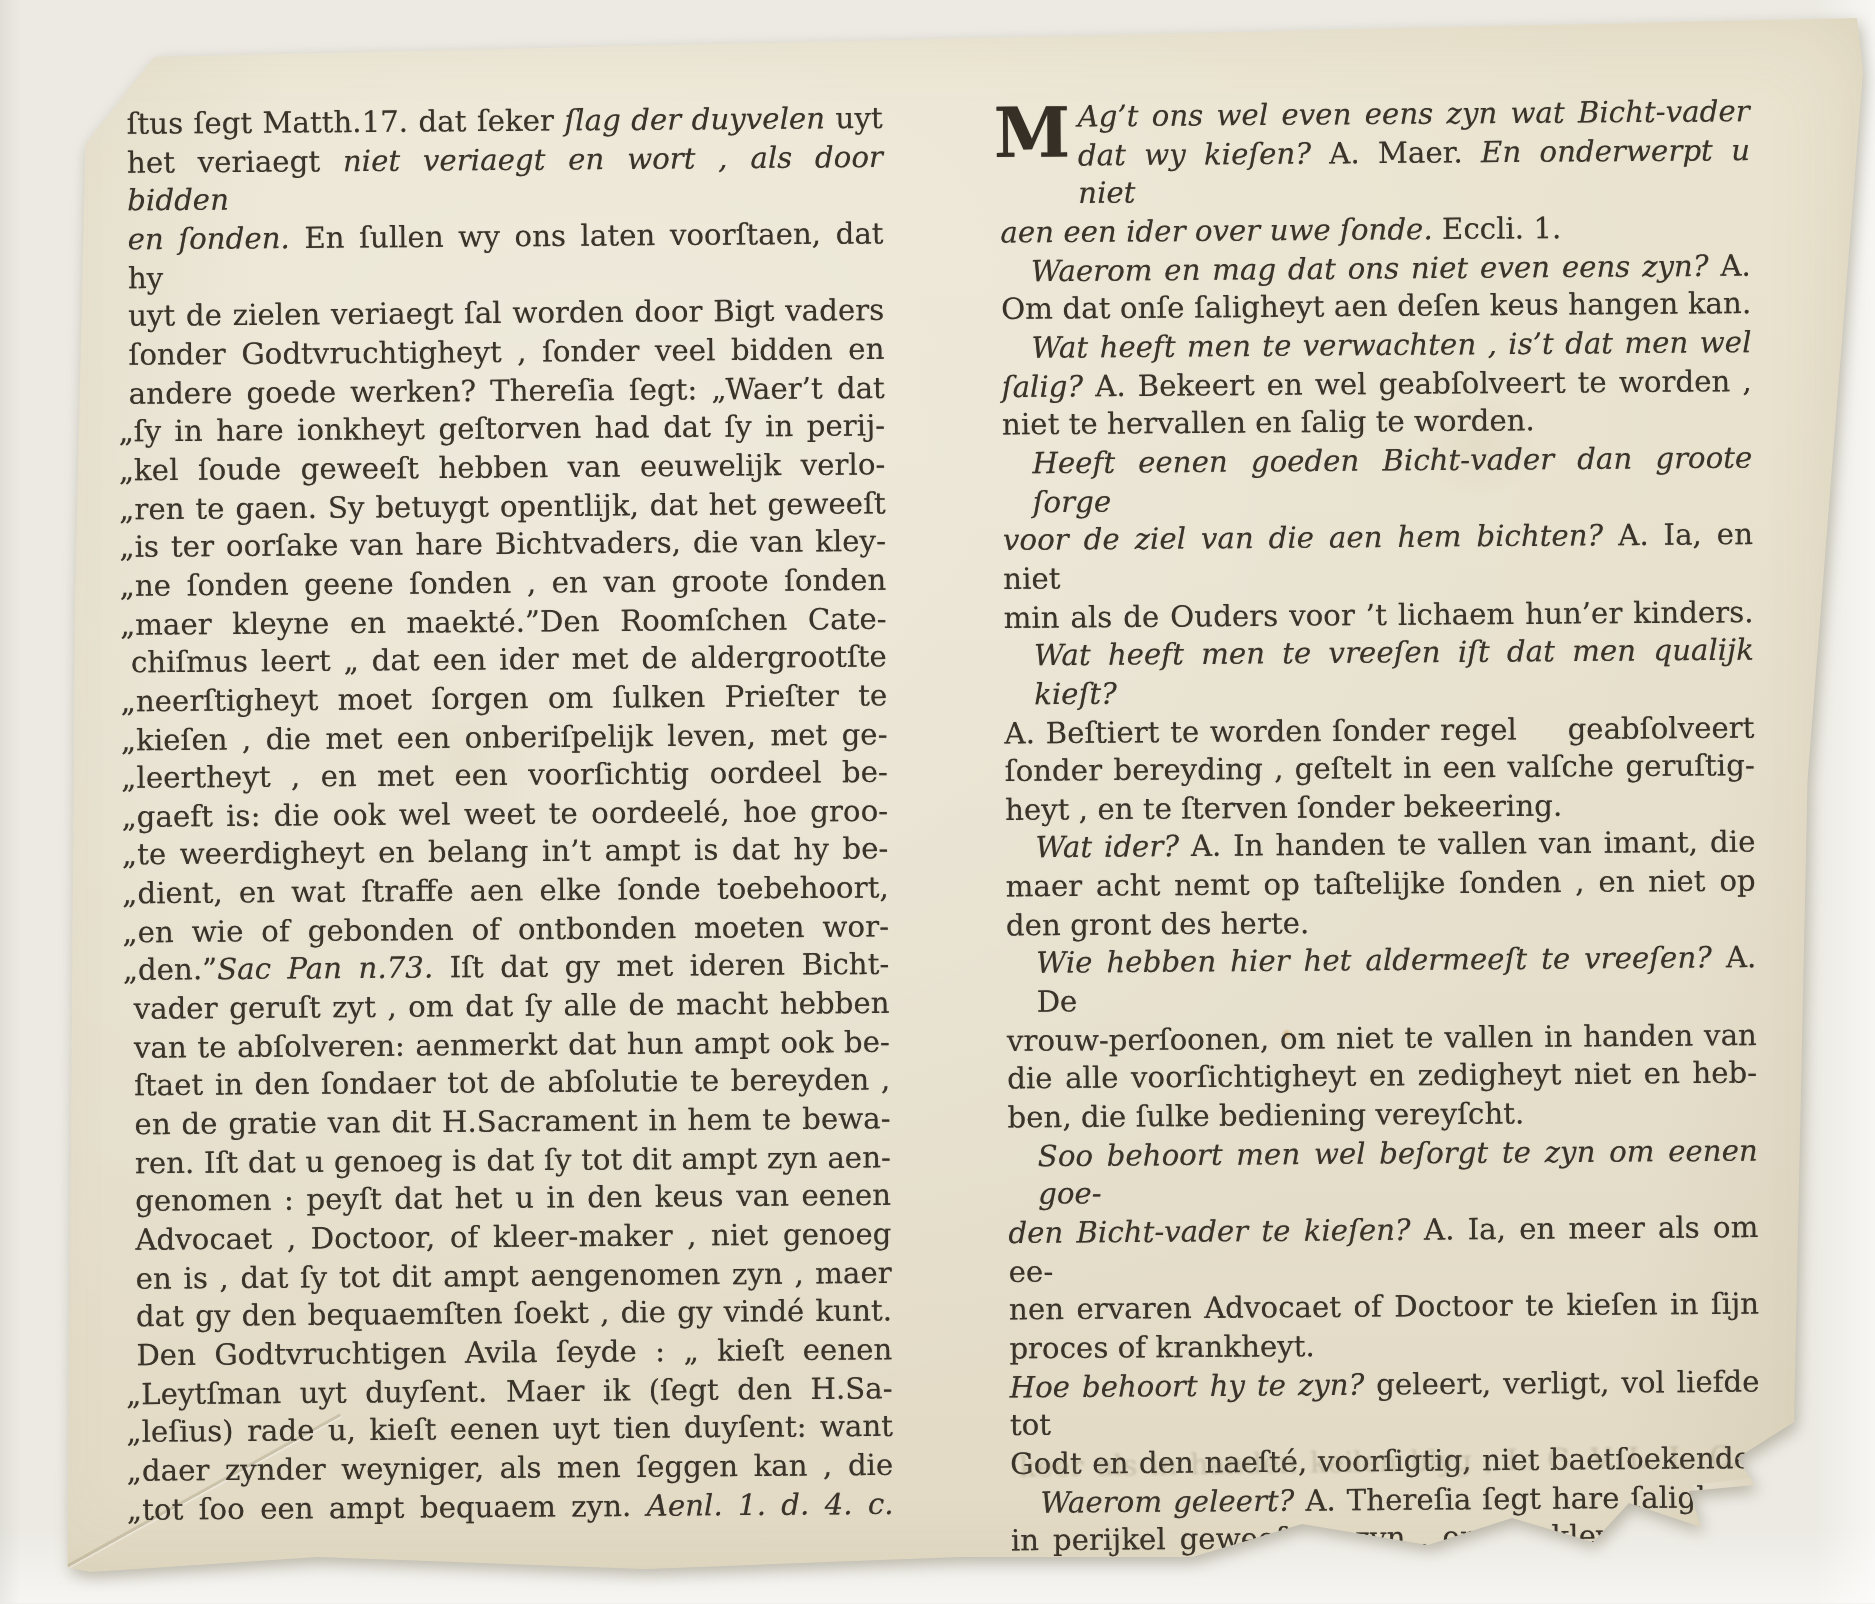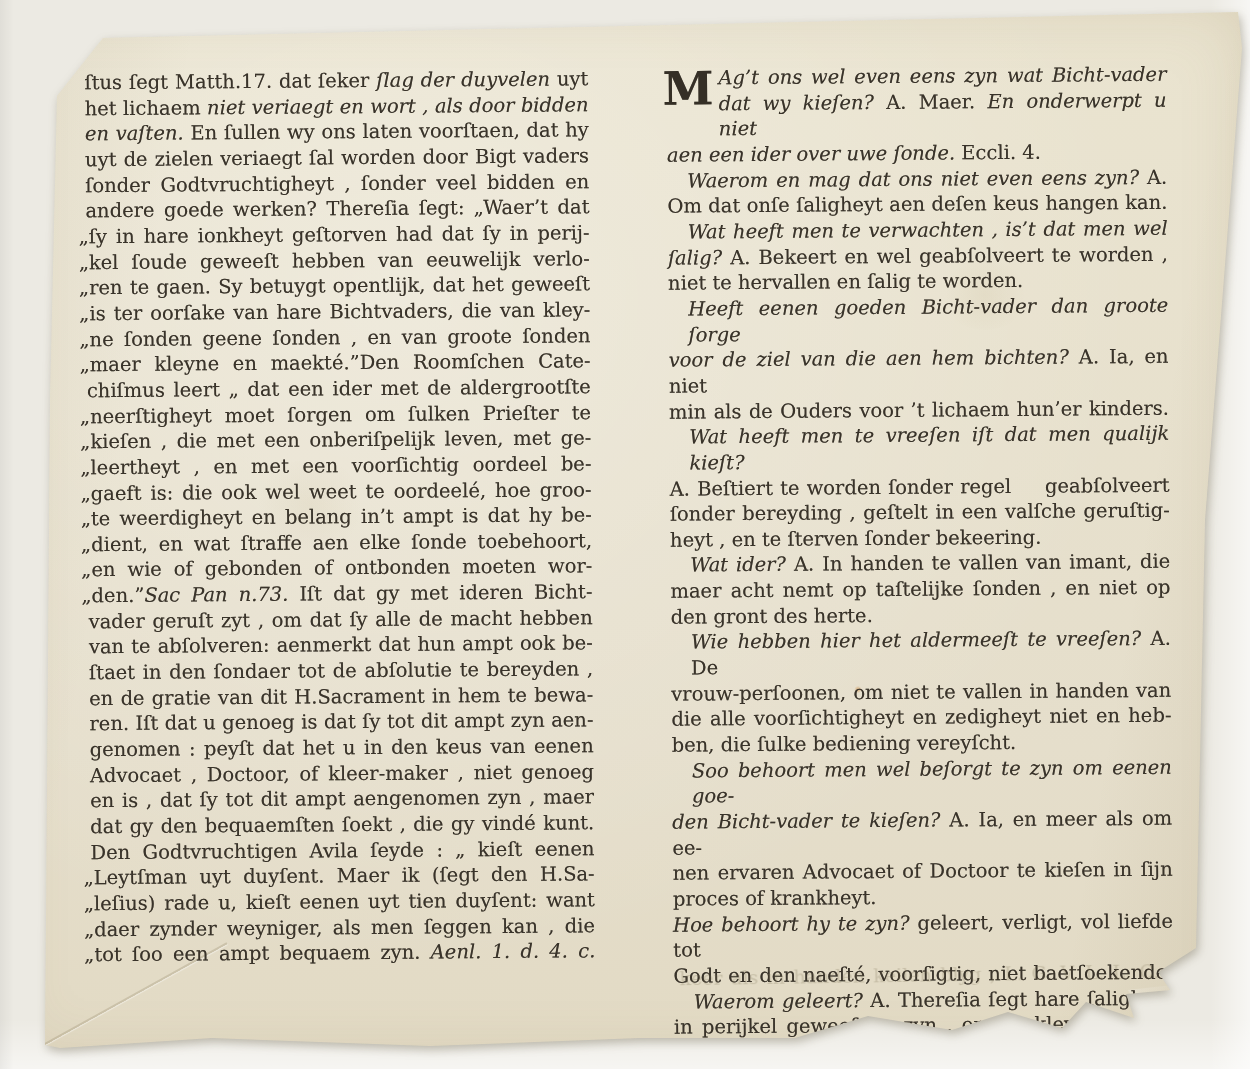--- a/index.html
+++ b/index.html
@@ -93,22 +93,22 @@
     <div class="stain2"></div>
     <div class="stain3"></div>
     <div class="stain1"></div>
     <div class="fold-br"></div>
     <div class="crease-bl"></div>
     <div class="crease-br"></div>
 
     <div class="content">
       <div class="col left" id="left-col">
           <div class="tline"><span class="rm">ſtus ſegt Matth.17. dat ſeker </span><span class="it">ſlag der duyvelen</span><span class="rm"> uyt</span></div>
-          <div class="tline"><span class="rm">het lichaem </span><span class="it">niet veriaegt en wort , als door bidden</span></div>
-          <div class="tline"><span class="it">en vaſten.</span><span class="rm"> En ſullen wy ons laten voorſtaen, dat hy</span></div>
+          <div class="tline"><span class="rm">het veriaegt </span><span class="it">niet veriaegt en wort , als door bidden</span></div>
+          <div class="tline"><span class="it">en ſonden.</span><span class="rm"> En ſullen wy ons laten voorſtaen, dat hy</span></div>
           <div class="tline"><span class="rm">uyt de zielen veriaegt ſal worden door Bigt vaders</span></div>
           <div class="tline"><span class="rm">ſonder Godtvruchtigheyt , ſonder veel bidden en</span></div>
           <div class="tline"><span class="rm">andere goede werken? Thereſia ſegt: „Waer’t dat</span></div>
           <div class="tline hang"><span class="rm">„ſy in hare ionkheyt geſtorven had dat ſy in perij-</span></div>
           <div class="tline hang"><span class="rm">„kel ſoude geweeſt hebben van eeuwelijk verlo-</span></div>
           <div class="tline hang"><span class="rm">„ren te gaen. Sy betuygt opentlijk, dat het geweeſt</span></div>
           <div class="tline hang"><span class="rm">„is ter oorſake van hare Bichtvaders, die van kley-</span></div>
           <div class="tline hang"><span class="rm">„ne ſonden geene ſonden , en van groote ſonden</span></div>
           <div class="tline hang"><span class="rm">„maer kleyne en maekté.”Den Roomſchen Cate-</span></div>
           <div class="tline"><span class="rm">chiſmus leert  „ dat een ider met de aldergrootſte</span></div>
@@ -132,21 +132,21 @@
           <div class="tline"><span class="rm">Den Godtvruchtigen Avila ſeyde :  „ kieſt eenen</span></div>
           <div class="tline hang"><span class="rm">„Leytſman uyt duyſent.  Maer ik (ſegt den H.Sa-</span></div>
           <div class="tline hang"><span class="rm">„leſius) rade u, kieſt eenen uyt tien duyſent: want</span></div>
           <div class="tline hang"><span class="rm">„daer zynder weyniger, als men ſeggen kan , die</span></div>
           <div class="tline hang"><span class="rm">„tot ſoo een ampt bequaem zyn. </span><span class="it">Aenl. 1. d. 4. c.</span></div>
         </div>
       <div class="col right" id="right-col">
         <span class="dropcap">M</span>
       <div class="tline dc"><span class="it">Ag’t ons wel even eens zyn wat  Bicht-vader</span></div>
           <div class="tline dc"><span class="it">dat wy kieſen?</span><span class="rm"> A. Maer. </span><span class="it">En onderwerpt u niet</span></div>
-          <div class="tline nj"><span class="it">aen een ider over uwe ſonde.</span><span class="rm"> Eccli. 4.</span></div>
+          <div class="tline nj"><span class="it">aen een ider over uwe ſonde.</span><span class="rm"> Eccli. 1.</span></div>
           <div class="tline ind"><span class="it">Waerom en mag dat ons niet even eens  zyn?</span><span class="rm"> A.</span></div>
           <div class="tline"><span class="rm">Om dat onſe ſaligheyt aen deſen keus hangen kan.</span></div>
           <div class="tline ind"><span class="it">Wat heeft men te verwachten , is’t dat men wel</span></div>
           <div class="tline"><span class="it">ſalig?</span><span class="rm"> A. Bekeert en wel geabſolveert te worden ,</span></div>
           <div class="tline nj"><span class="rm">niet te hervallen en ſalig te worden.</span></div>
           <div class="tline ind"><span class="it">Heeft eenen goeden Bicht-vader dan groote ſorge</span></div>
           <div class="tline"><span class="it">voor de ziel van die aen hem bichten?</span><span class="rm"> A. Ia, en niet</span></div>
           <div class="tline"><span class="rm">min als de Ouders voor ’t lichaem hun’er kinders.</span></div>
           <div class="tline ind"><span class="it">Wat heeft men te vreeſen iſt dat men qualijk kieſt?</span></div>
           <div class="tline"><span class="rm">A. Beſtiert te worden ſonder regel   geabſolveert</span></div>

